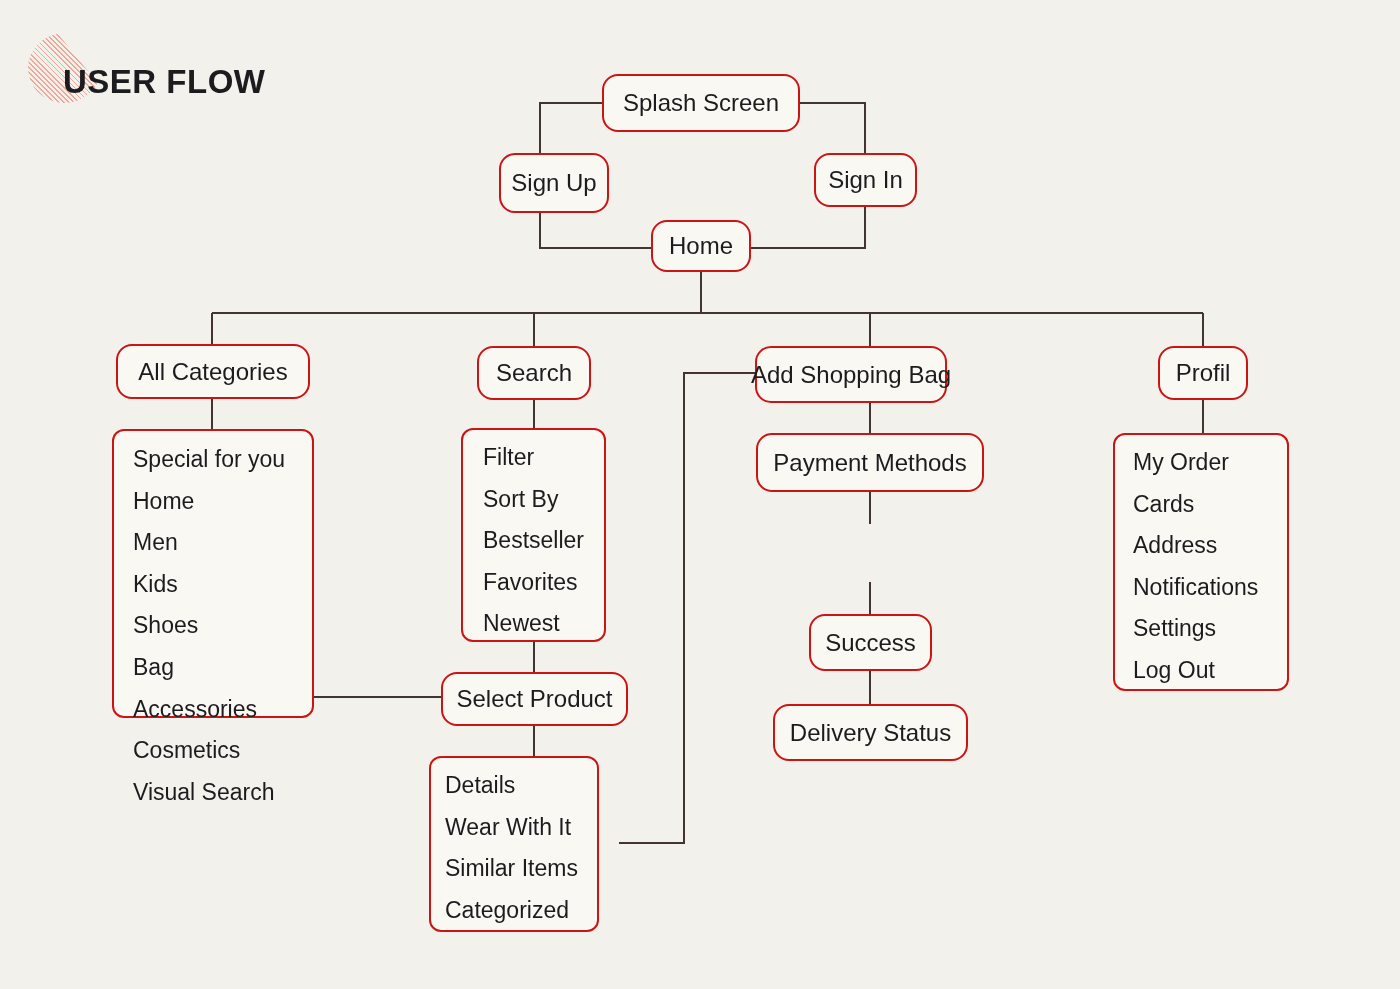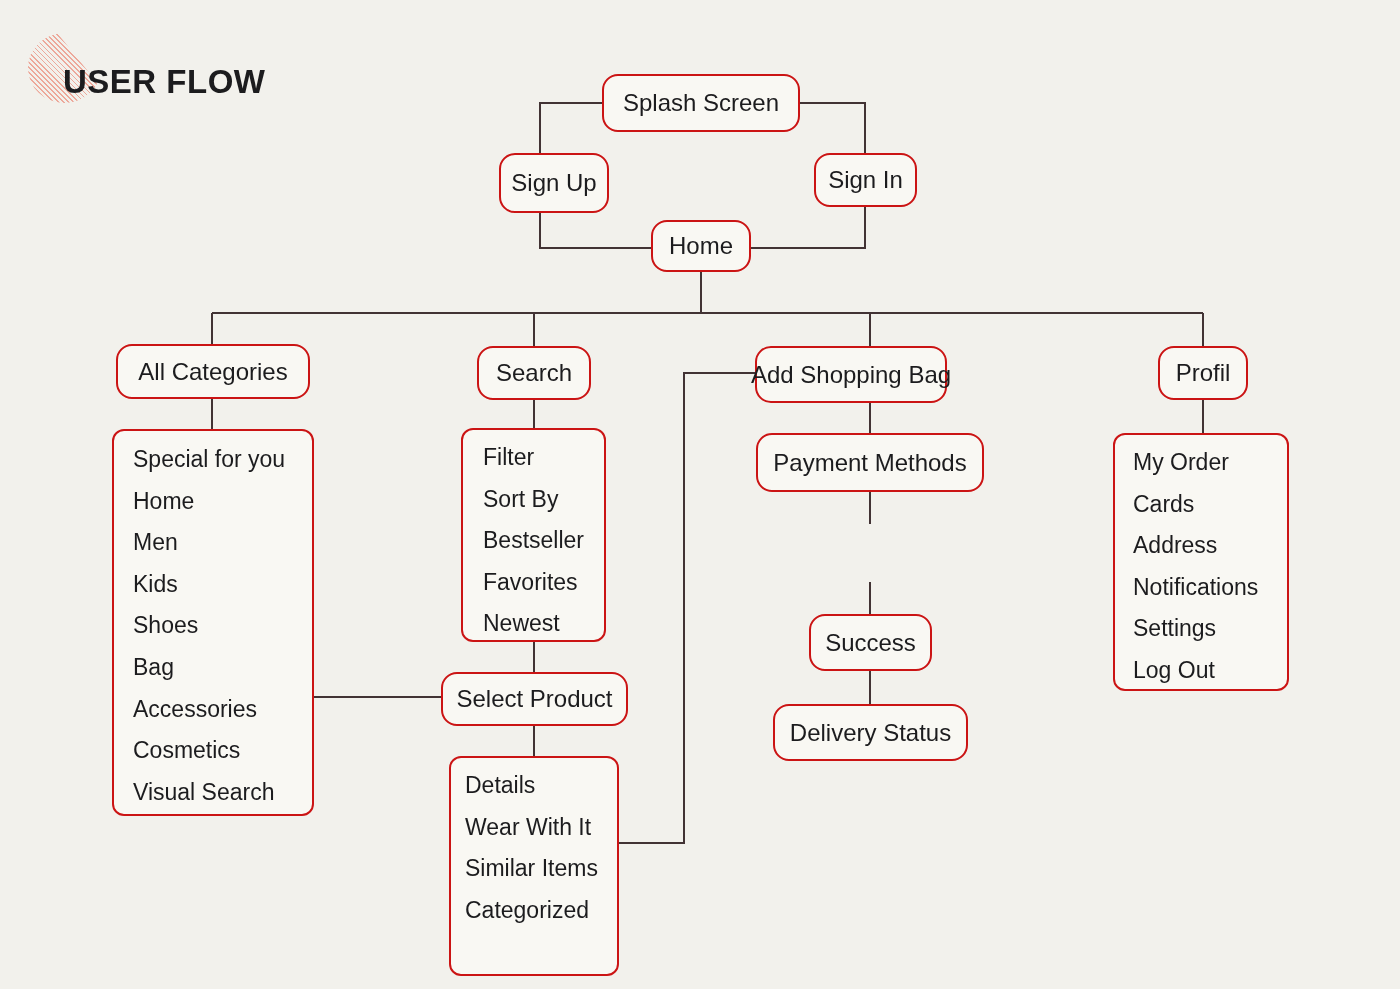--- a/index.html
+++ b/index.html
@@ -94,21 +94,21 @@
   <div class="node" style="left:116px;top:344px;width:194px;height:55px;">
     <span>All Categories</span>
   </div>
   <div class="node" style="left:755px;top:346px;width:192px;height:57px;">
     <span>Add Shopping Bag</span>
   </div>
   <div class="node" style="left:1158px;top:346px;width:90px;height:54px;">
     <span>Profil</span>
   </div>
 
-  <div class="panel" style="left:112px;top:429px;width:202px;height:387px;padding:8px 0 16px 19px;">
+  <div class="panel" style="left:112px;top:429px;width:202px;height:289px;padding:8px 0 16px 19px;">
     <div class="item">Special for you</div>
     <div class="item">Home</div>
     <div class="item">Men</div>
     <div class="item">Kids</div>
     <div class="item">Shoes</div>
     <div class="item">Bag</div>
     <div class="item">Accessories</div>
     <div class="item">Cosmetics</div>
     <div class="item">Visual Search</div>
   </div>
@@ -118,21 +118,21 @@
     <div class="item">Sort By</div>
     <div class="item">Bestseller</div>
     <div class="item">Favorites</div>
     <div class="item">Newest</div>
   </div>
 
   <div class="node" style="left:441px;top:672px;width:187px;height:54px;">
     <span>Select Product</span>
   </div>
 
-  <div class="panel" style="left:449px;top:756px;width:170px;height:220px;padding:7px 0 0 14px;">
+  <div class="panel" style="left:429px;top:756px;width:170px;height:176px;padding:7px 0 0 14px;">
     <div class="item">Details</div>
     <div class="item">Wear With It</div>
     <div class="item">Similar Items</div>
     <div class="item">Categorized</div>
   </div>
 
   <div class="node" style="left:756px;top:433px;width:228px;height:59px;">
     <span>Payment Methods</span>
   </div>
   <div class="node" style="left:809px;top:614px;width:123px;height:57px;">

